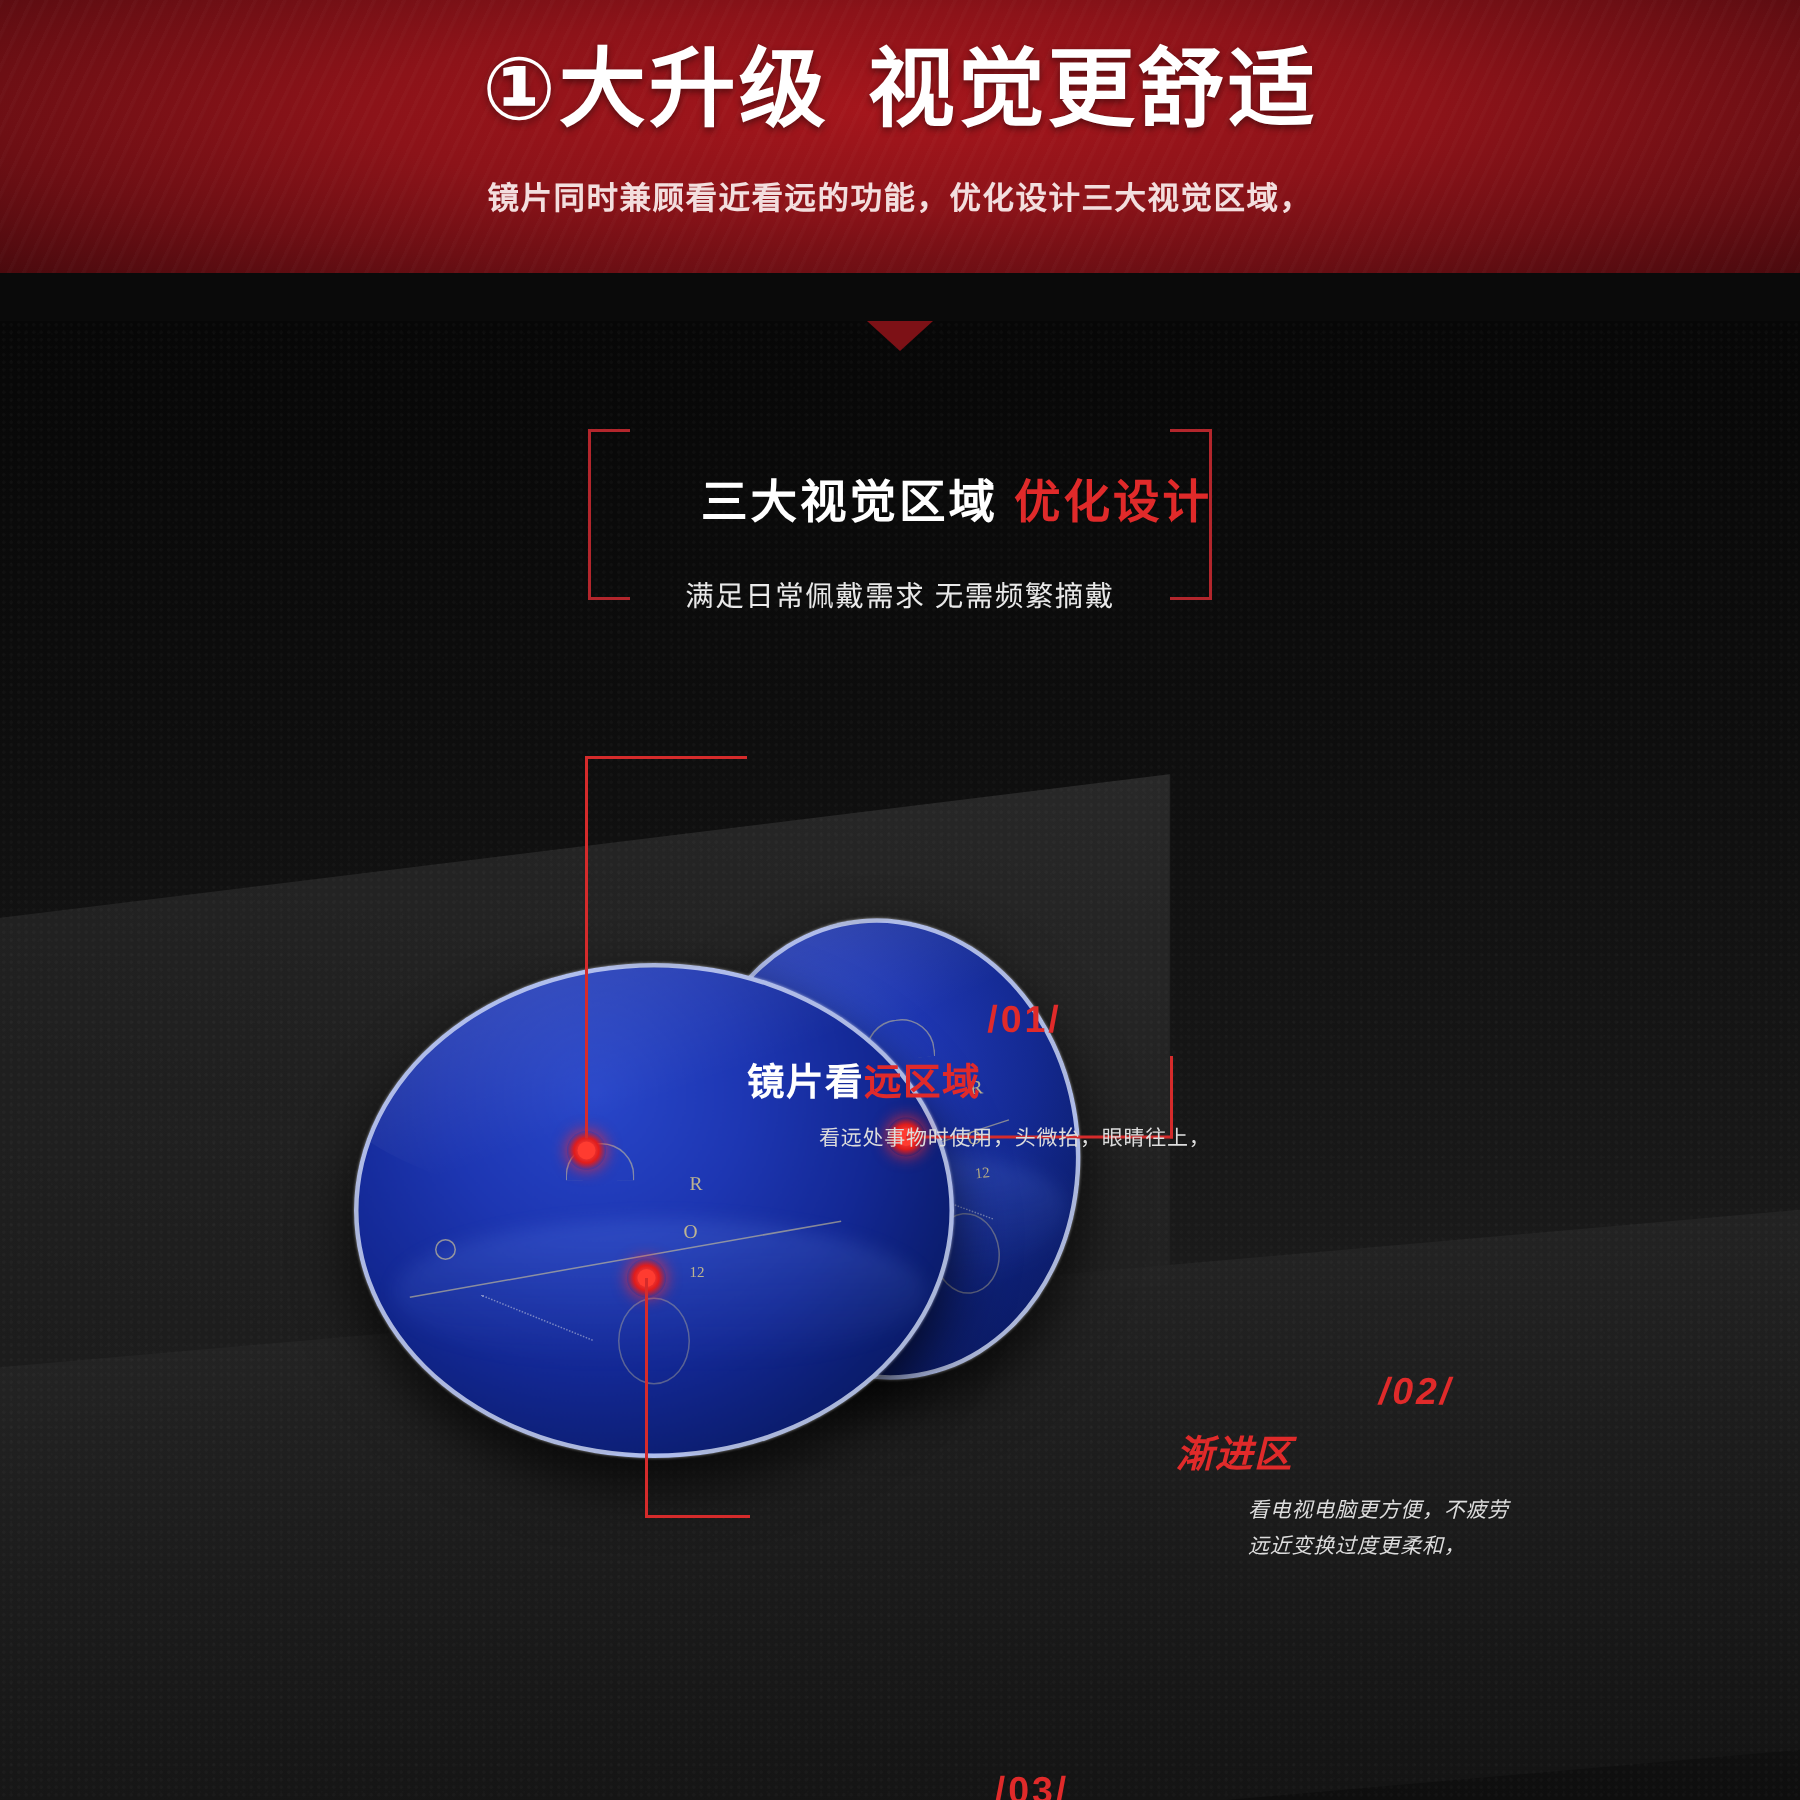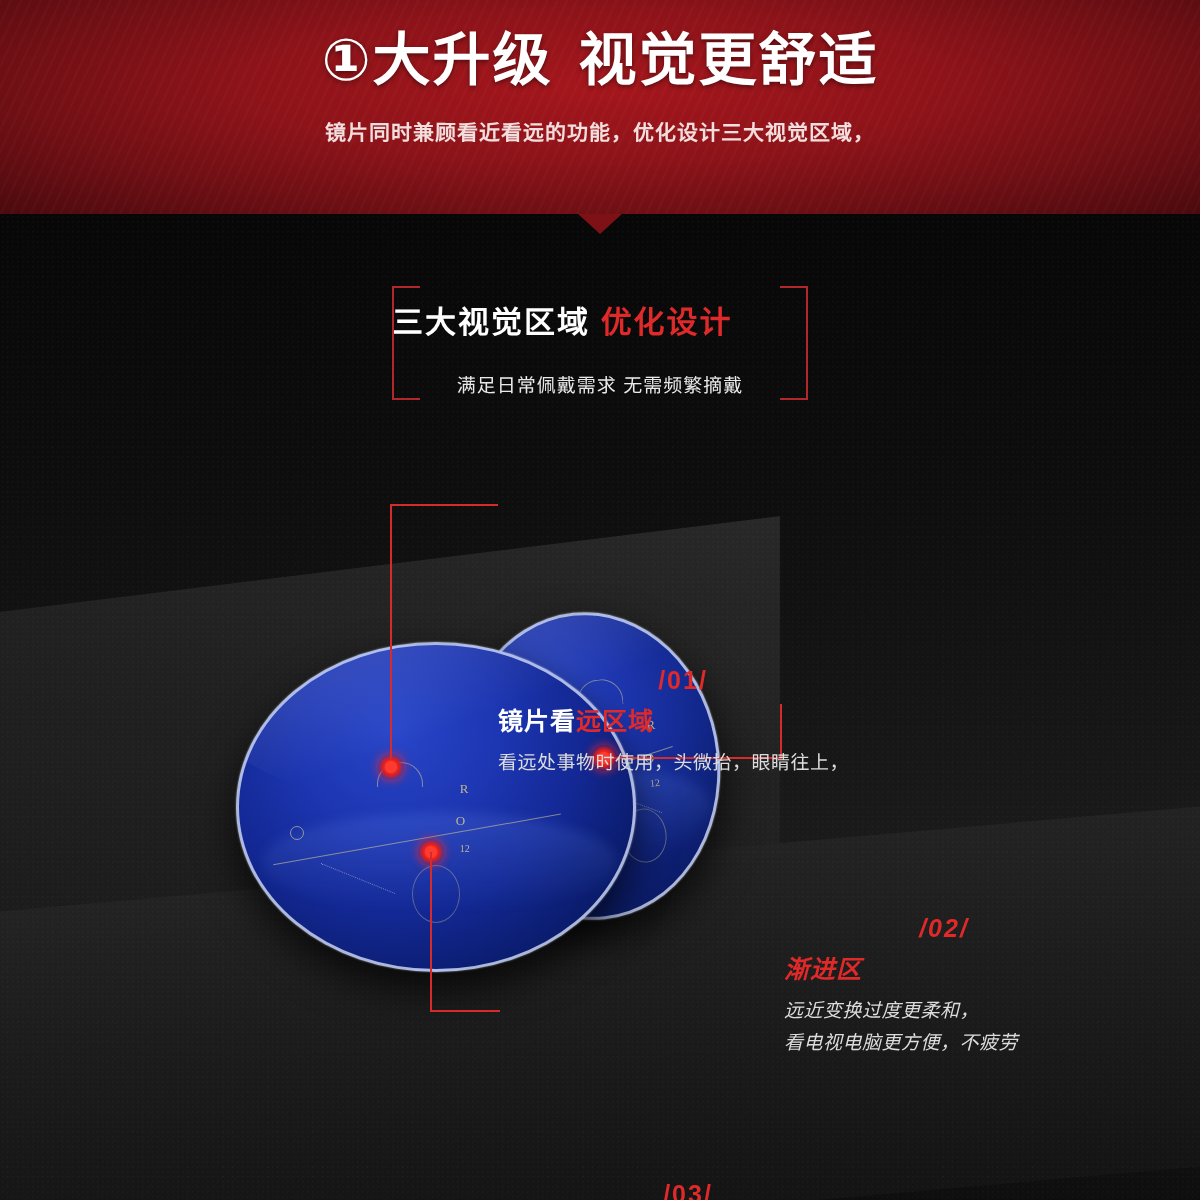--- a/index.html
+++ b/index.html
@@ -2,21 +2,21 @@
 <html lang="zh-CN"><head>
 <meta charset="utf-8">
 <title>Lens Infographic</title>
 <style>
   html,body{margin:0;padding:0;background:#000;}
   body{width:1200px;height:1200px;overflow:hidden;font-family:"Liberation Sans","DejaVu Sans",sans-serif;}
   .page{position:relative;width:1200px;height:1200px;overflow:hidden;background:#0a0a0a;}
 
   
   .banner{
-    position:absolute;left:0;top:0;width:1200px;height:214px;
+    position:absolute;left:0;top:0;width:1200px;height:182px;
     background:
       radial-gradient(ellipse at 50% 40%, #a5161c 0%, #8c1319 42%, #6d0f14 72%, #4b0a0e 100%);
     overflow:hidden;
   }
   .banner:before{
     content:"";position:absolute;inset:0;
     background:repeating-linear-gradient(115deg, rgba(255,255,255,0.035) 0px, rgba(255,255,255,0.035) 2px, rgba(0,0,0,0) 3px, rgba(0,0,0,0) 9px);
     opacity:.55;
   }
   .banner-inner{position:relative;z-index:2;text-align:center;}
@@ -75,21 +75,21 @@
   .bracket-wrap{
     position:absolute;left:392px;top:72px;width:416px;height:110px;
   }
   .bracket-wrap:before,.bracket-wrap:after{
     content:"";position:absolute;top:0;width:26px;height:110px;
     border-top:2px solid #b3262c;border-bottom:2px solid #b3262c;
   }
   .bracket-wrap:before{left:0;border-left:2px solid #b3262c;}
   .bracket-wrap:after{right:0;border-right:2px solid #b3262c;}
   .b-title{
-    text-align:left;margin-top:11px;font-size:31px;font-weight:bold;letter-spacing:2px;color:#ffffff;
+    text-align:right;margin-top:23px;font-size:31px;font-weight:bold;letter-spacing:2px;color:#ffffff;
   }
   .b-title .hl{color:#e02a2a;}
   .b-sub{
     text-align:center;margin-top:28px;font-size:19px;color:#e9e9e9;letter-spacing:1px;
   }
 
   
   .lens{
     position:absolute;border-radius:50%;
     box-shadow:0 0 2px rgba(255,255,255,.55), 0 18px 40px rgba(0,0,0,.75);
@@ -143,21 +143,21 @@
   .num{
     font-size:25px;font-weight:bold;color:#e02a2a;letter-spacing:2px;
     font-family:"Liberation Sans",sans-serif;
     text-align:center;
   }
   .c-title{
     margin-top:6px;font-size:25px;font-weight:bold;color:#ffffff;letter-spacing:1px;
   }
   .c-title .hl{color:#e02a2a;}
   .c-desc{
-    margin-top:10px;font-size:19px;color:#dcdcdc;line-height:1.7;letter-spacing:.5px;
+    margin-top:10px;font-size:14px;color:#dcdcdc;line-height:1.7;letter-spacing:.5px;margin-left:48px;
   }
   .c01{left:498px;top:452px;width:370px;}
   .c02{left:784px;top:700px;width:320px;font-style:italic;}
   .c03{left:498px;top:966px;width:380px;}
 </style>
 </head>
 <body>
 
 <div class="page">
 
@@ -239,22 +239,22 @@
         <div>看远处事物时使用，头微抬，眼睛往上，</div>
       </div>
     </div>
 
     <div class="callout c02">
       <div class="num">/02/</div>
       <div class="c-title">
         <span></span><span class="hl">渐进区</span>
       </div>
       <div class="c-desc">
+        <div>看电视电脑更方便，不疲劳</div>
         <div>远近变换过度更柔和，</div>
-        <div>看电视电脑更方便，不疲劳</div>
       </div>
     </div>
 
     <div class="callout c03">
       <div class="num">/03/</div>
 
     </div>
 
   </div>
 </div>

